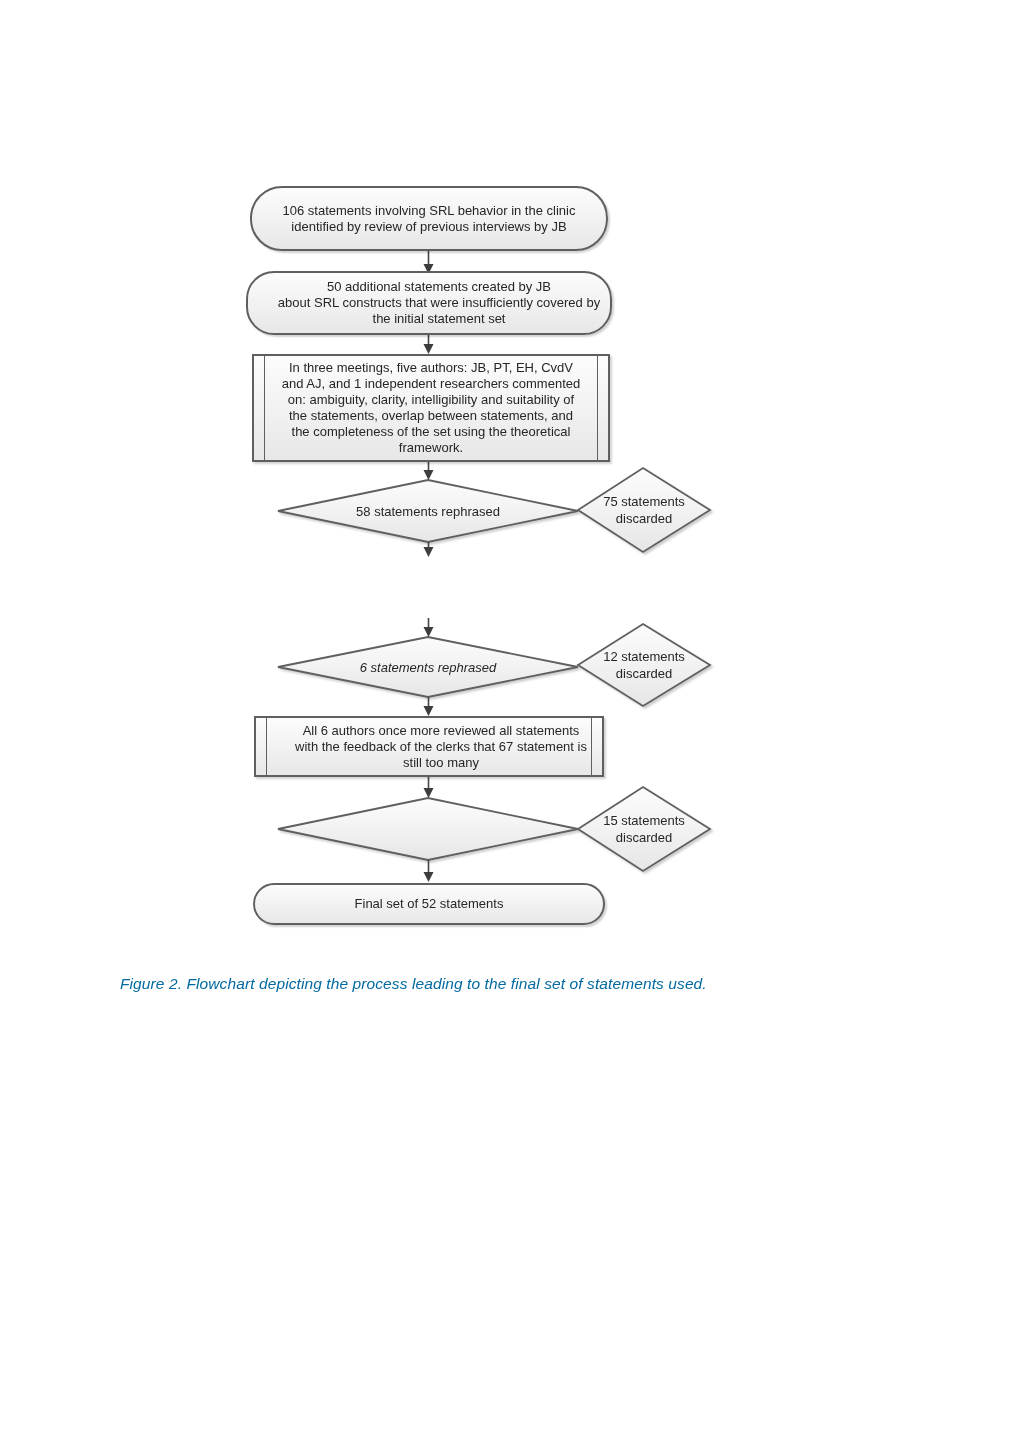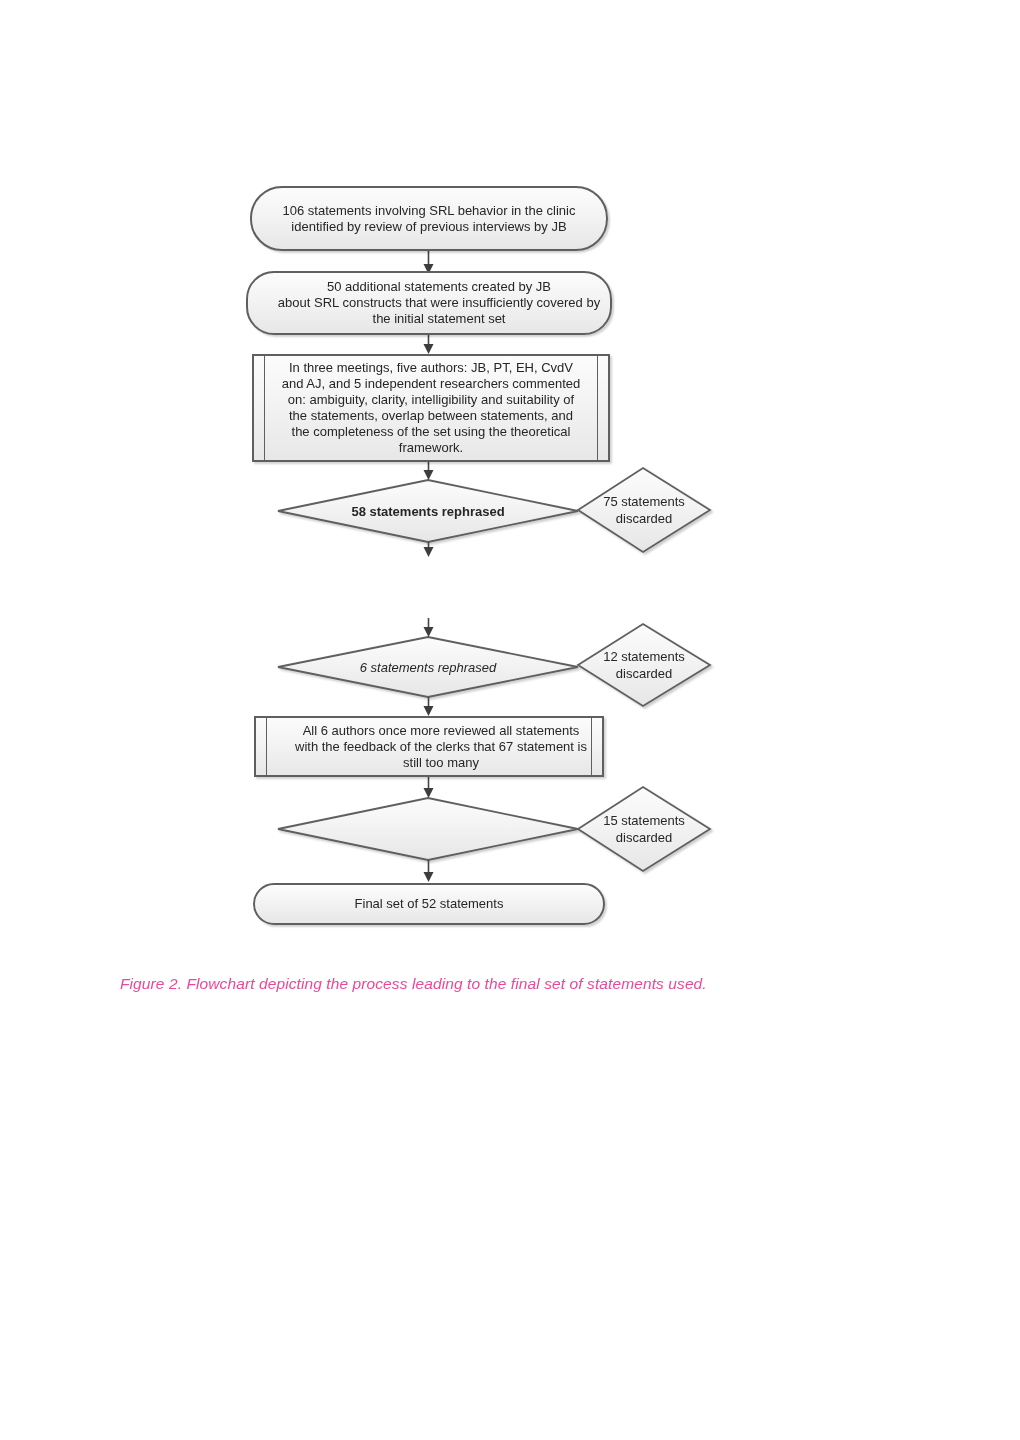--- a/index.html
+++ b/index.html
@@ -25,21 +25,21 @@
   .process::before { left:10px; }
   .process::after  { right:10px; }
   .node-text { white-space:pre-line; padding:0 14px; }
   .dlabel {
     position:absolute; display:flex; align-items:center; justify-content:center;
     text-align:center; font-size:13px; line-height:17px; color:#262626;
     white-space:pre-line; pointer-events:none;
   }
   .caption {
     position:absolute; left:120px; top:975px; width:620px;
-    font-style:italic; font-size:15.5px; color:#ec4899; letter-spacing:0.1px;
+    font-style:italic; font-size:15.5px; color:#0369a1; letter-spacing:0.1px;
   }
   .pagenum {
     position:absolute; left:60px; top:1364px;
     font-size:17px; color:#0f172a;
   }
 </style>
 </head>
 <body>
 
 <div class="page">
@@ -105,39 +105,39 @@
   </div>
 
   <div class="node stadium" style="left:246px;top:271px;width:366px;height:64px;border-radius:28px;">
     <span class="node-text" style="padding:0 4px;margin-left:20px;">50 additional statements created by JB
 about SRL constructs that were insufficiently covered by
 the initial statement set</span>
   </div>
 
   <div class="node process" style="left:252px;top:354px;width:358px;height:108px;">
     <span class="node-text">In three meetings, five authors: JB, PT, EH, CvdV
-and AJ, and 5 independent researchers commented
+and AJ, and 1 independent researchers commented
 on: ambiguity, clarity, intelligibility and suitability of
 the statements, overlap between statements, and
 the completeness of the set using the theoretical
 framework.</span>
   </div>
 
 
   <div class="node process" style="left:254px;top:716px;width:350px;height:61px;padding-left:24px;">
     <span class="node-text">All 6 authors once more reviewed all statements
 with the feedback of the clerks that 67 statement is
 still too many</span>
   </div>
 
   <div class="node pill" style="left:253px;top:883px;width:352px;height:42px;">
     <span class="node-text">Final set of 52 statements</span>
   </div>
 
-  <div class="dlabel" style="left:283px;top:481px;width:290px;height:60px;font-weight:bold;">58 statements rephrased</div>
+  <div class="dlabel" style="left:283px;top:481px;width:290px;height:60px;">58 statements rephrased</div>
   <div class="dlabel" style="left:578px;top:469px;width:132px;height:82px;">75 statements
 discarded</div>
 
   <div class="dlabel" style="left:283px;top:637px;width:290px;height:60px;font-style:italic;">6 statements rephrased</div>
   <div class="dlabel" style="left:578px;top:625px;width:132px;height:80px;">12 statements
 discarded</div>
 
   <div class="dlabel" style="left:578px;top:788px;width:132px;height:82px;">15 statements
 discarded</div>
 

